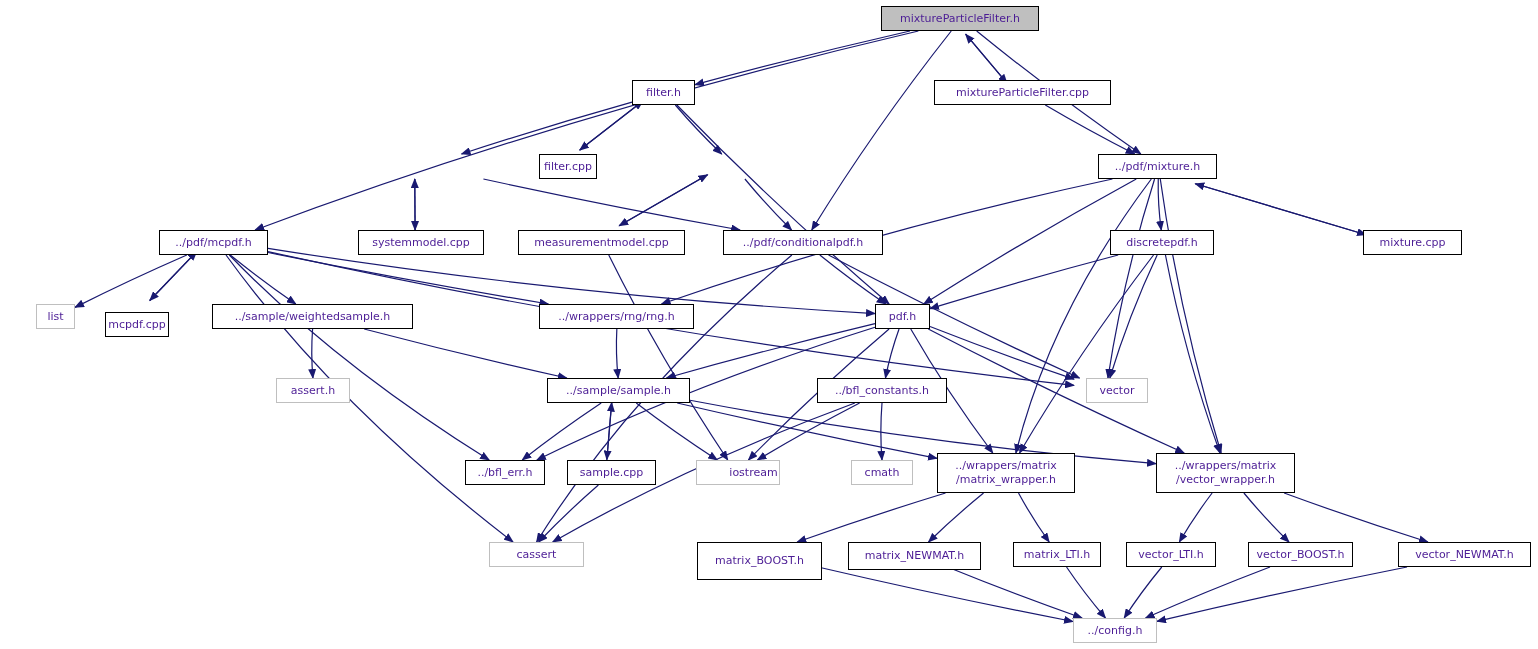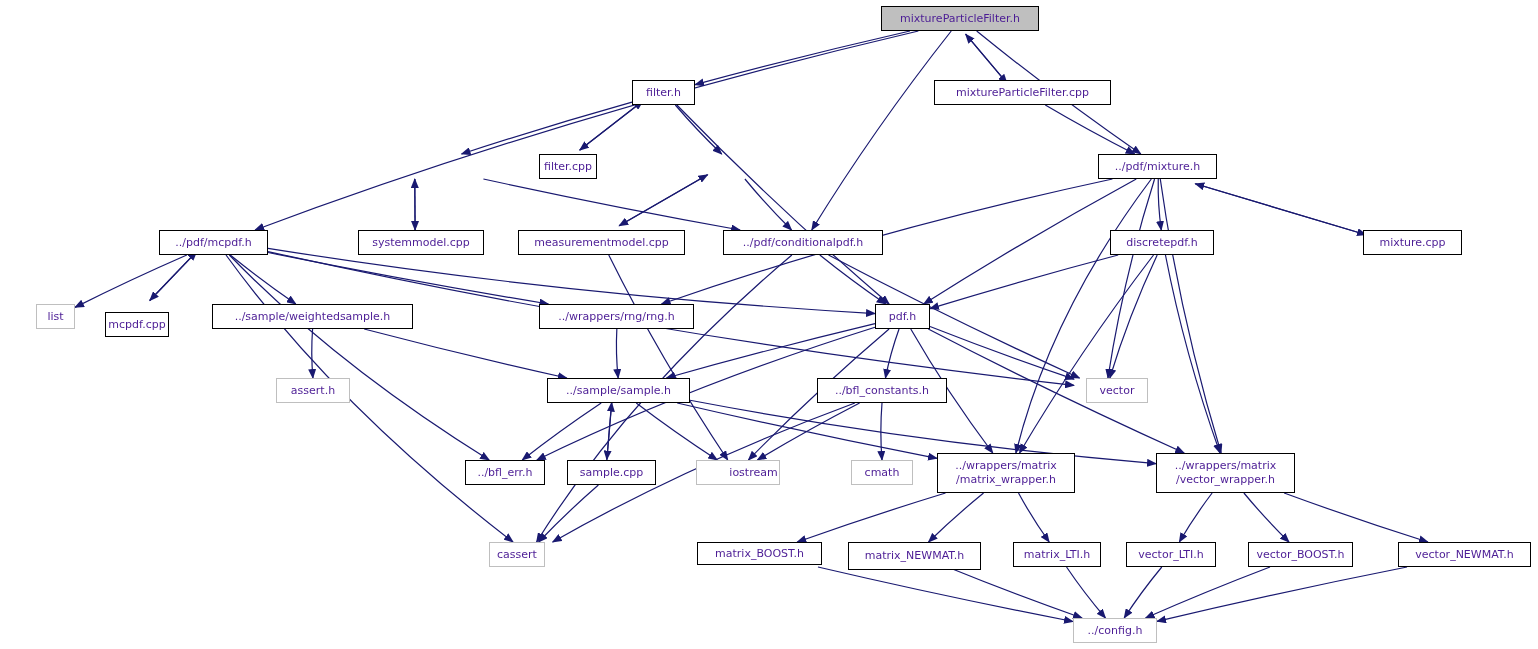--- a/index.html
+++ b/index.html
@@ -123,21 +123,21 @@
   <div class="node" style="left: 817px; top: 378px; width: 130px; height: 25px;">../bfl_constants.h</div>
   <div class="node external" style="left: 1074px; top: 378px; width: 62px; height: 25px; border-color: rgb(191, 191, 191); margin-left: 12px;">vector</div>
   <div class="node" style="left: 465px; top: 460px; width: 80px; height: 25px;">../bfl_err.h</div>
   <div class="node" style="left: 567px; top: 460px; width: 89px; height: 25px;">sample.cpp</div>
   <div class="node external" style="left: 696px; top: 460px; width: 84px; height: 25px; border-color: rgb(191, 191, 191); padding-left: 31px;">iostream</div>
   <div class="node external" style="left: 851px; top: 460px; width: 62px; height: 25px; border-color: rgb(191, 191, 191);">cmath</div>
   <div class="node" style="left: 937px; top: 453px; width: 138px; height: 40px;">../wrappers/matrix
 /matrix_wrapper.h</div>
   <div class="node" style="left: 1156px; top: 453px; width: 139px; height: 40px;">../wrappers/matrix
 /vector_wrapper.h</div>
-  <div class="node external" style="left: 489px; top: 542px; width: 56px; height: 25px; border-color: rgb(191, 191, 191);">cassert</div>
-  <div class="node" style="left: 697px; top: 542px; width: 125px; height: 23px;">matrix_BOOST.h</div>
+  <div class="node external" style="left: 489px; top: 542px; width: 95px; height: 25px; border-color: rgb(191, 191, 191);">cassert</div>
+  <div class="node" style="left: 697px; top: 542px; width: 125px; height: 38px;">matrix_BOOST.h</div>
   <div class="node" style="left: 848px; top: 542px; width: 133px; height: 28px;">matrix_NEWMAT.h</div>
   <div class="node" style="left: 1013px; top: 542px; width: 88px; height: 25px;">matrix_LTI.h</div>
   <div class="node" style="left: 1126px; top: 542px; width: 90px; height: 25px;">vector_LTI.h</div>
   <div class="node" style="left: 1248px; top: 542px; width: 105px; height: 25px;">vector_BOOST.h</div>
   <div class="node" style="left: 1398px; top: 542px; width: 133px; height: 25px;">vector_NEWMAT.h</div>
   <div class="node external" style="left: 1073px; top: 618px; width: 84px; height: 25px; border-color: rgb(191, 191, 191);">../config.h</div>
 </div>
 
 </body></html>

